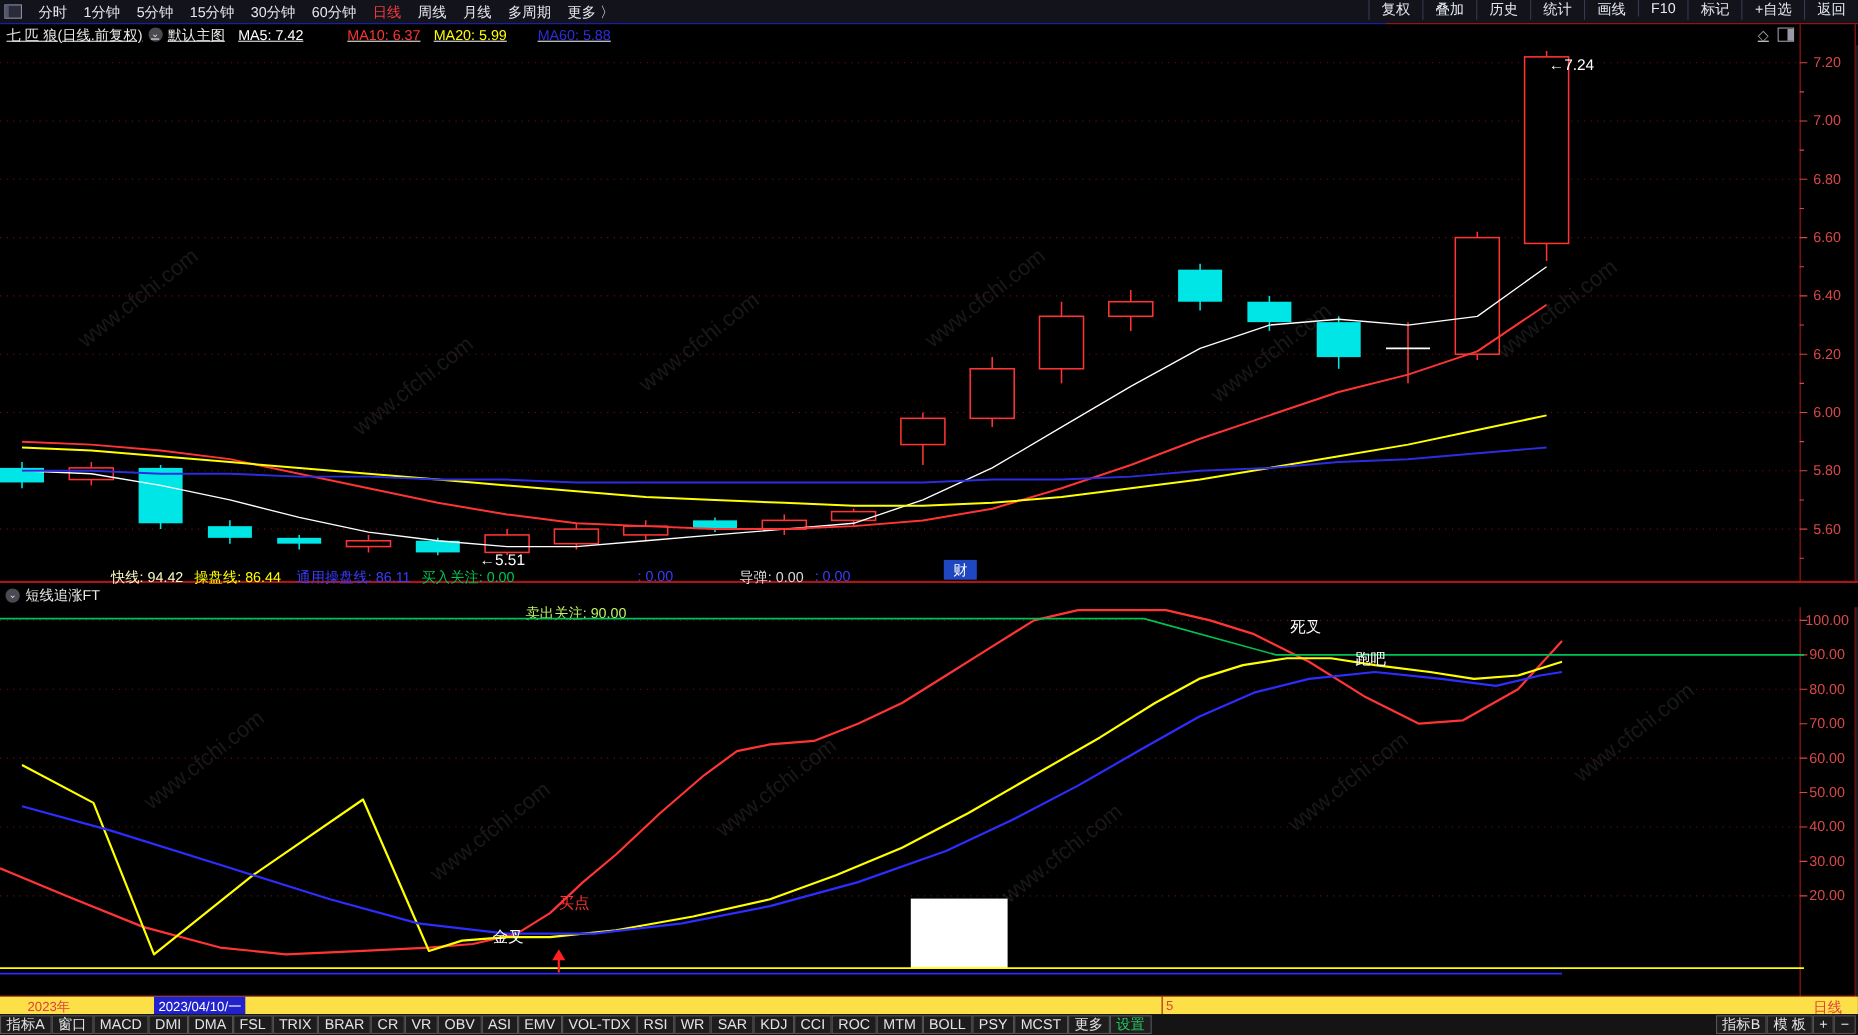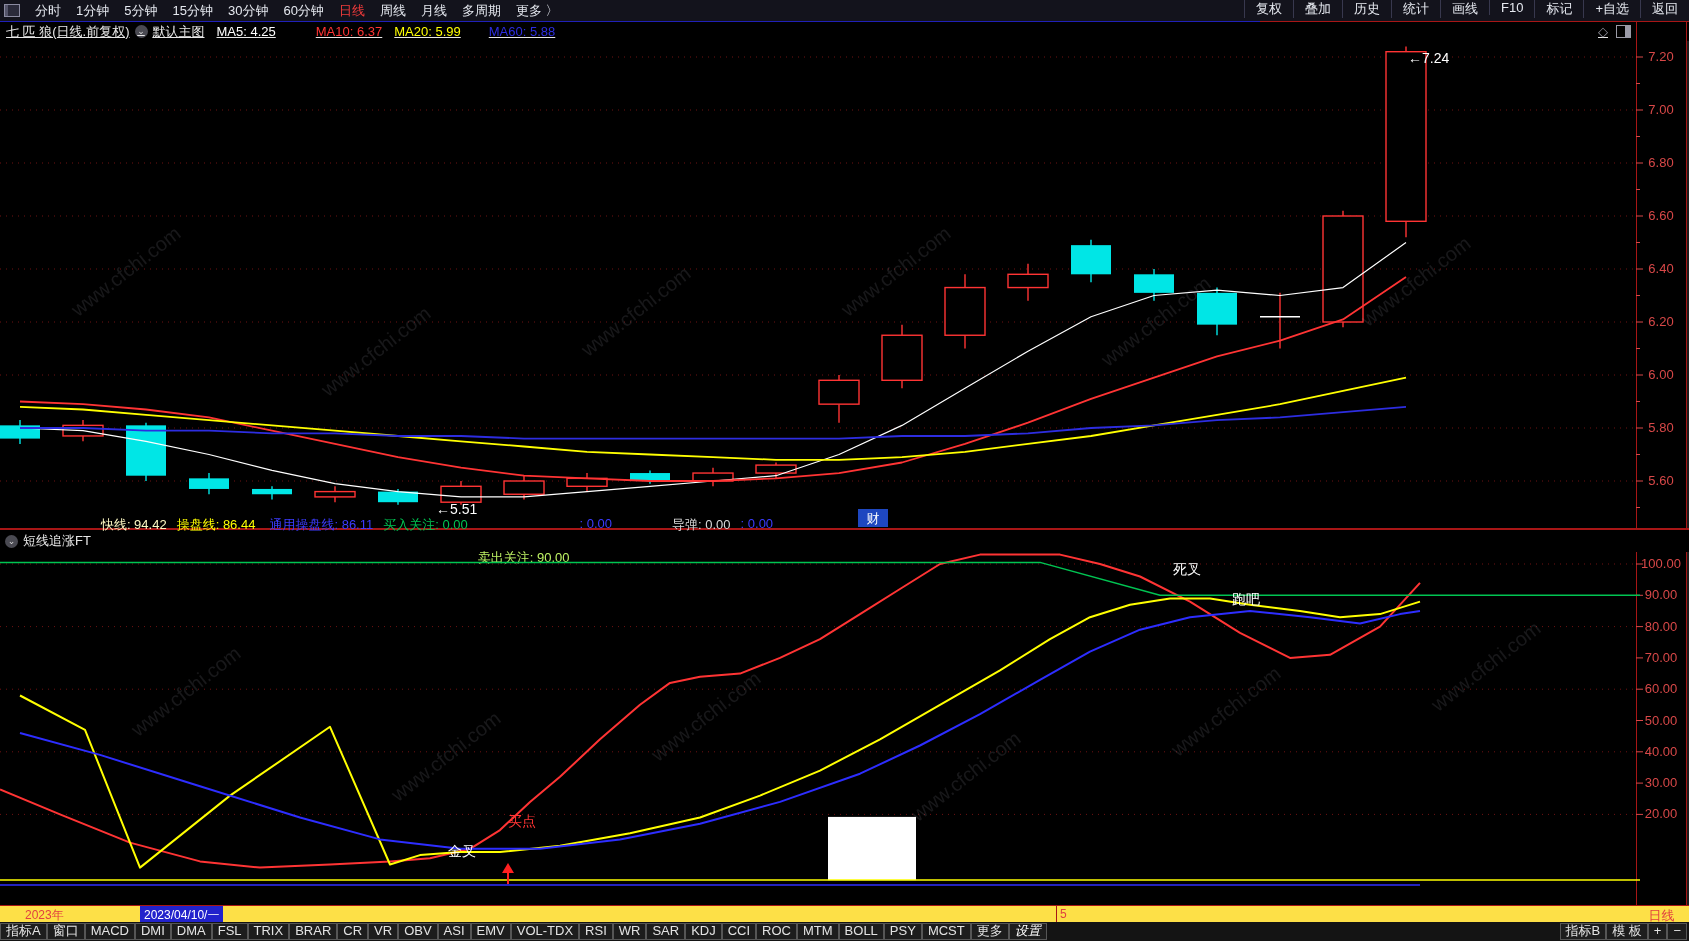--- a/index.html
+++ b/index.html
@@ -46,21 +46,21 @@
   .datechip{position:absolute;left:140px;top:0;background:#2222cc;color:#ffffff;
             padding:1px 4px;white-space:nowrap;}
   .monthtick{position:absolute;left:1056px;top:0;width:1px;height:16px;background:#a81616;}
   .monthlab{position:absolute;left:1060px;top:1px;color:#e04040;}
   .periodlab{position:absolute;left:1637px;top:1px;width:49px;text-align:center;color:#e04040;font-size:13px;}
   
   .toolbar{position:absolute;top:922px;left:0;width:100%;height:19px;background:#141414;
            display:flex;align-items:center;font-size:13px;color:#e3e3e3;}
   .toolbar .tbtn{border:1px solid #565656;background:#1d1d1d;padding:0 5px;margin-left:0;
                  height:15px;line-height:14px;white-space:nowrap;}
-  .toolbar .tbtn.accent{color:#ffffff;font-style:italic;}
+  .toolbar .tbtn.accent{color:#22c55e;}
   .toolbar-right{margin-left:auto;display:flex;align-items:center;margin-right:2px;}
   .wm{position:absolute;color:rgba(170,170,185,0.14);font-size:20px;transform:rotate(-38deg);
       pointer-events:none;white-space:nowrap;}
 </style>
 </head>
 <body>
 
 <div id="app">
 
   <div class="topbar">
@@ -91,21 +91,21 @@
       </div>
   </div>
   <div class="hline-blue"></div>
   <div class="hline-redtop"></div>
 
   <div class="titlebar">
     <span class="name">七 匹 狼(日线.前复权)</span>
     <span class="circ-icon">⌄</span>
     <span>默认主图</span>
     <span id="maLabels" style="display:flex;">
-        <span class="ma-label" style="color: rgb(255, 255, 255);">MA5: 4.25</span>
+        <span class="ma-label" style="color: rgb(255, 255, 255);">MA5: 7.42</span>
         <span class="ma-label" style="color: rgb(255, 52, 52); padding-left: 28px;">MA10: 6.37</span>
         <span class="ma-label" style="color: rgb(255, 255, 0);">MA20: 5.99</span>
         <span class="ma-label" style="color: rgb(45, 45, 224); padding-left: 16px;">MA60: 5.88</span>
       </span>
     <span class="title-icons">
       <span class="diamond-icon">◇</span>
       <span class="split-icon"></span>
     </span>
   </div>
 

